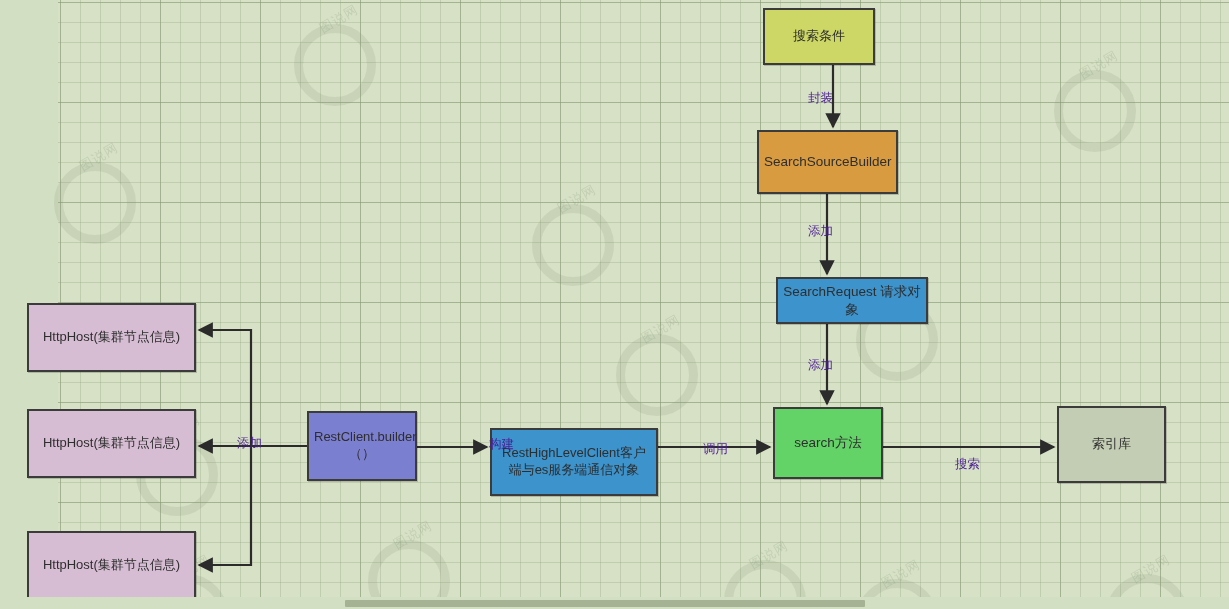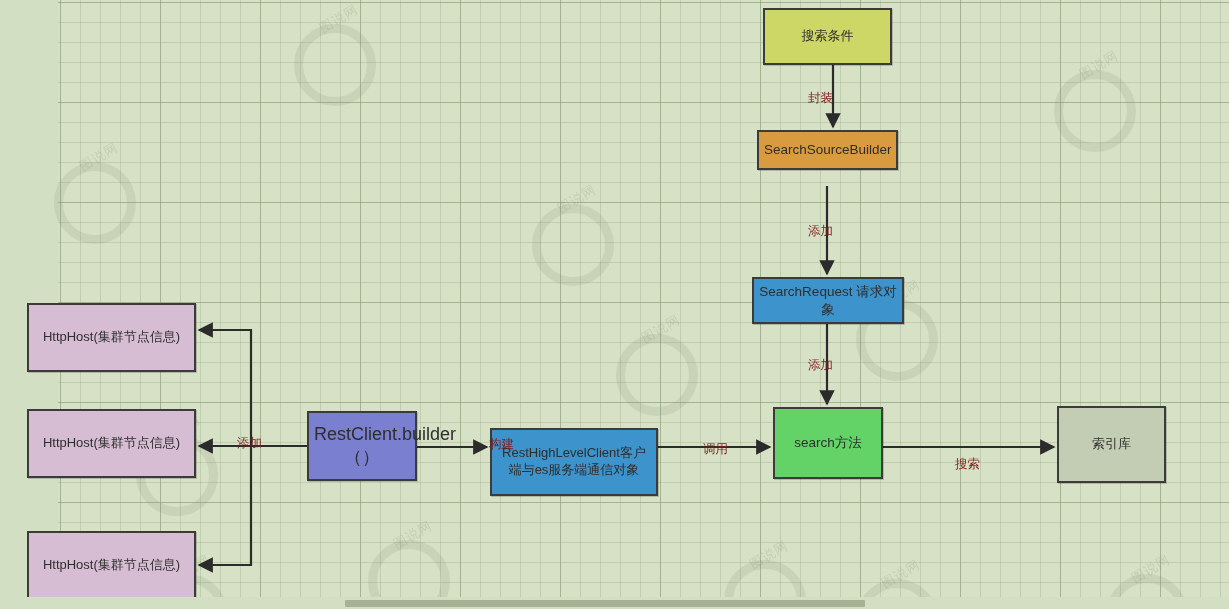--- a/index.html
+++ b/index.html
@@ -70,21 +70,21 @@
     color: #2e2e2e;
     line-height: 1.28;
     padding: 2px 5px;
     box-shadow: 1px 1px 0 rgba(0,0,0,0.18);
   }
   .node span { display: block; width: 100%; }
 
   .edge-label {
     position: absolute;
     font-size: 12.5px;
-    color: #7f1d1d;
+    color: #4c1d95;
     background: transparent;
     white-space: nowrap;
     line-height: 1;
   }
 
   
   #hscroll-track {
     position: absolute;
     left: 0; bottom: 0;
     width: 1229px; height: 12px;
@@ -160,39 +160,39 @@
       <path d="M 417 447 L 487 447"></path>
 
       <path d="M 307 446 L 199 446"></path>
 
       <path d="M 251 446 L 251 330 L 199 330"></path>
 
       <path d="M 251 446 L 251 565 L 199 565"></path>
     </g>
   </svg>
 
-  <div class="node" style="left: 763px; top: 8px; width: 129px; height: 57px; background: rgb(205, 215, 101); font-size: 13px;">
+  <div class="node" style="left: 763px; top: 8px; width: 112px; height: 57px; background: rgb(205, 215, 101); font-size: 13px;">
     <span>搜索条件</span>
   </div>
-  <div class="node" style="left: 757px; top: 130px; width: 141px; height: 40px; background: rgb(217, 155, 63); font-size: 13.5px;">
+  <div class="node" style="left: 757px; top: 130px; width: 141px; height: 64px; background: rgb(217, 155, 63); font-size: 13.5px;">
     <span>SearchSourceBuilder</span>
   </div>
-  <div class="node" style="left: 752px; top: 277px; width: 152px; height: 47px; background: rgb(61, 147, 204); font-size: 13.5px;">
+  <div class="node" style="left: 776px; top: 277px; width: 152px; height: 47px; background: rgb(61, 147, 204); font-size: 13.5px;">
     <span>SearchRequest 请求对象</span>
   </div>
   <div class="node" style="left: 773px; top: 407px; width: 110px; height: 72px; background: rgb(99, 211, 104); font-size: 13.5px;">
     <span>search方法</span>
   </div>
   <div class="node" style="left: 1057px; top: 406px; width: 109px; height: 77px; background: rgb(195, 205, 179); font-size: 13px;">
     <span>索引库</span>
   </div>
   <div class="node" style="left: 490px; top: 404px; width: 168px; height: 68px; background: rgb(61, 147, 204); font-size: 13px; margin-top: 24px;">
     <span>RestHighLevelClient客户端与es服务端通信对象</span>
   </div>
-  <div class="node" style="left: 307px; top: 411px; width: 110px; height: 70px; background: rgb(123, 127, 208); font-size: 18px;">
+  <div class="node" style="left: 307px; top: 411px; width: 110px; height: 70px; background: rgb(123, 127, 208); font-size: 13px;">
     <span>RestClient.builder（）</span>
   </div>
   <div class="node" style="left: 27px; top: 303px; width: 169px; height: 69px; background: rgb(215, 189, 211); font-size: 13px;">
     <span>HttpHost(集群节点信息)</span>
   </div>
   <div class="node" style="left: 27px; top: 409px; width: 169px; height: 69px; background: rgb(215, 189, 211); font-size: 13px;">
     <span>HttpHost(集群节点信息)</span>
   </div>
   <div class="node" style="left: 27px; top: 531px; width: 169px; height: 69px; background: rgb(215, 189, 211); font-size: 13px;">
     <span>HttpHost(集群节点信息)</span>

